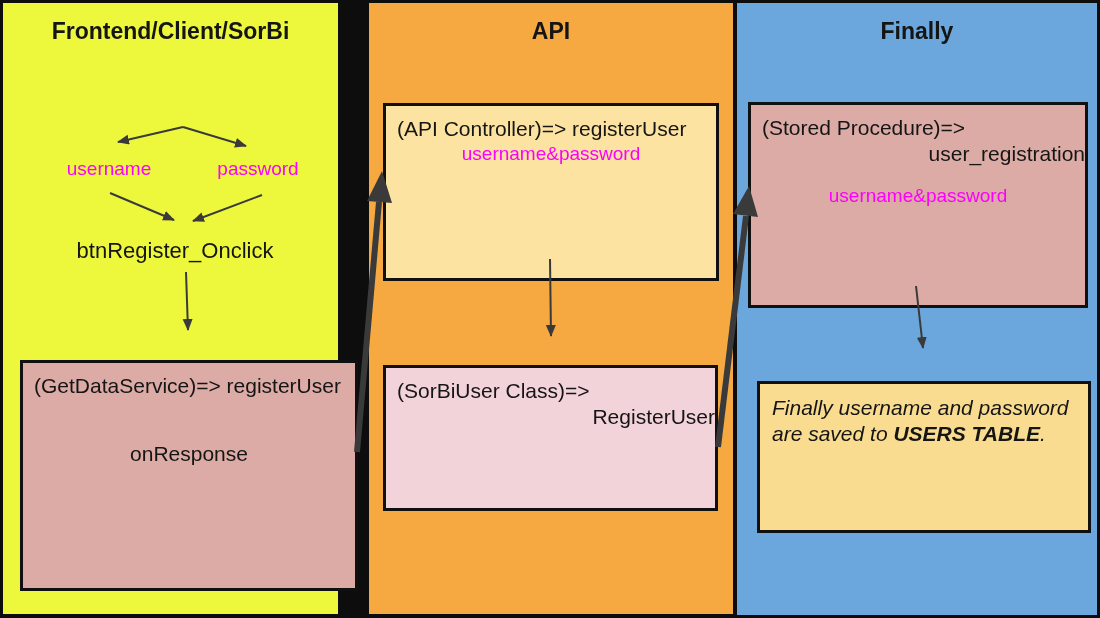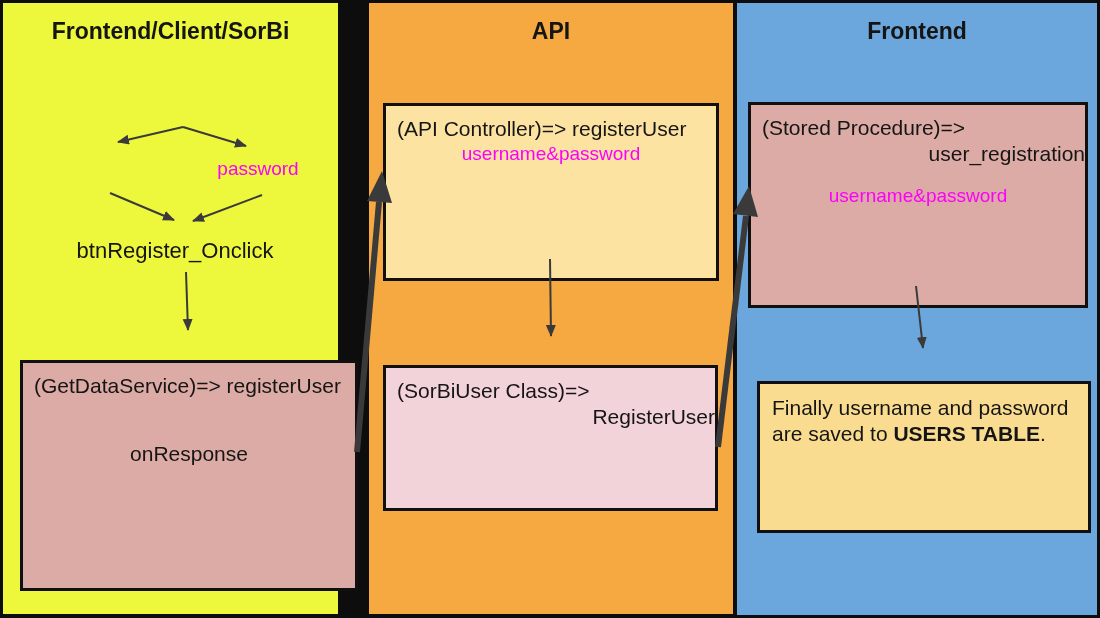--- a/index.html
+++ b/index.html
@@ -32,44 +32,45 @@
   .box-service   { left: 20px;  top: 337px; width: 338px; height: 231px; background: var(--box_salmon); }
   .box-controller{ left: 383px; top: 80px;  width: 336px; height: 178px; background: var(--box_cream); }
   .box-class     { left: 383px; top: 342px; width: 335px; height: 146px; background: var(--box_pink); }
   .box-procedure { left: 748px; top: 79px;  width: 340px; height: 206px; background: var(--box_salmon); }
   .box-result    { left: 757px; top: 358px; width: 334px; height: 152px; background: var(--box_cream2); }
   .box-header { padding: 10px 0 0 11px; white-space: nowrap; }
   .box-center { display: block; width: 100%; text-align: center; }
   .box-right  { display: block; width: 100%; text-align: right; box-sizing: border-box; }
   .on-response { position: absolute; left: 0; top: 78px; }
   .params-gap { margin-top: 16px; }
-  .result-text { padding: 11px 12px; font-size: 21px; }
+  .result-text { padding: 11px 12px; font-size: 21px; font-style: italic; }
   .arrows { position: absolute; left: 0; top: 0; pointer-events: none; }
   .arrows .thin  { stroke: var(--arrow); stroke-width: 2; fill: none; }
   .arrows .thick { stroke: var(--arrow); stroke-width: 6; fill: none; }
   .arrows .head  { fill: var(--arrow); stroke: none; }
   #ah polygon { fill: var(--arrow); }
 </style>
 </head>
 <body>
 
 <div class="stage">
 
   <div class="col col-frontend">
     <div class="col-title">Frontend/Client/SorBi</div>
   </div>
 
   <div class="col col-api">
     <div class="col-title">API</div>
   </div>
 
   <div class="col col-db">
-    <div class="col-title">Frontend</div>
+    <div class="col-title">Finally</div>
   </div>
 
+  <div class="flow-label magenta" style="left:109px; top:158px;">username</div>
   <div class="flow-label magenta" style="left:258px; top:158px;">password</div>
   <div class="flow-label" style="left:175px; top:238px;">btnRegister_Onclick</div>
 
   <div class="box box-service">
     <div class="box-header">(GetDataService)=&gt; registerUser</div>
     <span class="box-center on-response">onResponse</span>
   </div>
 
   <div class="box box-controller">
     <div class="box-header">(API Controller)=&gt; registerUser</div>

